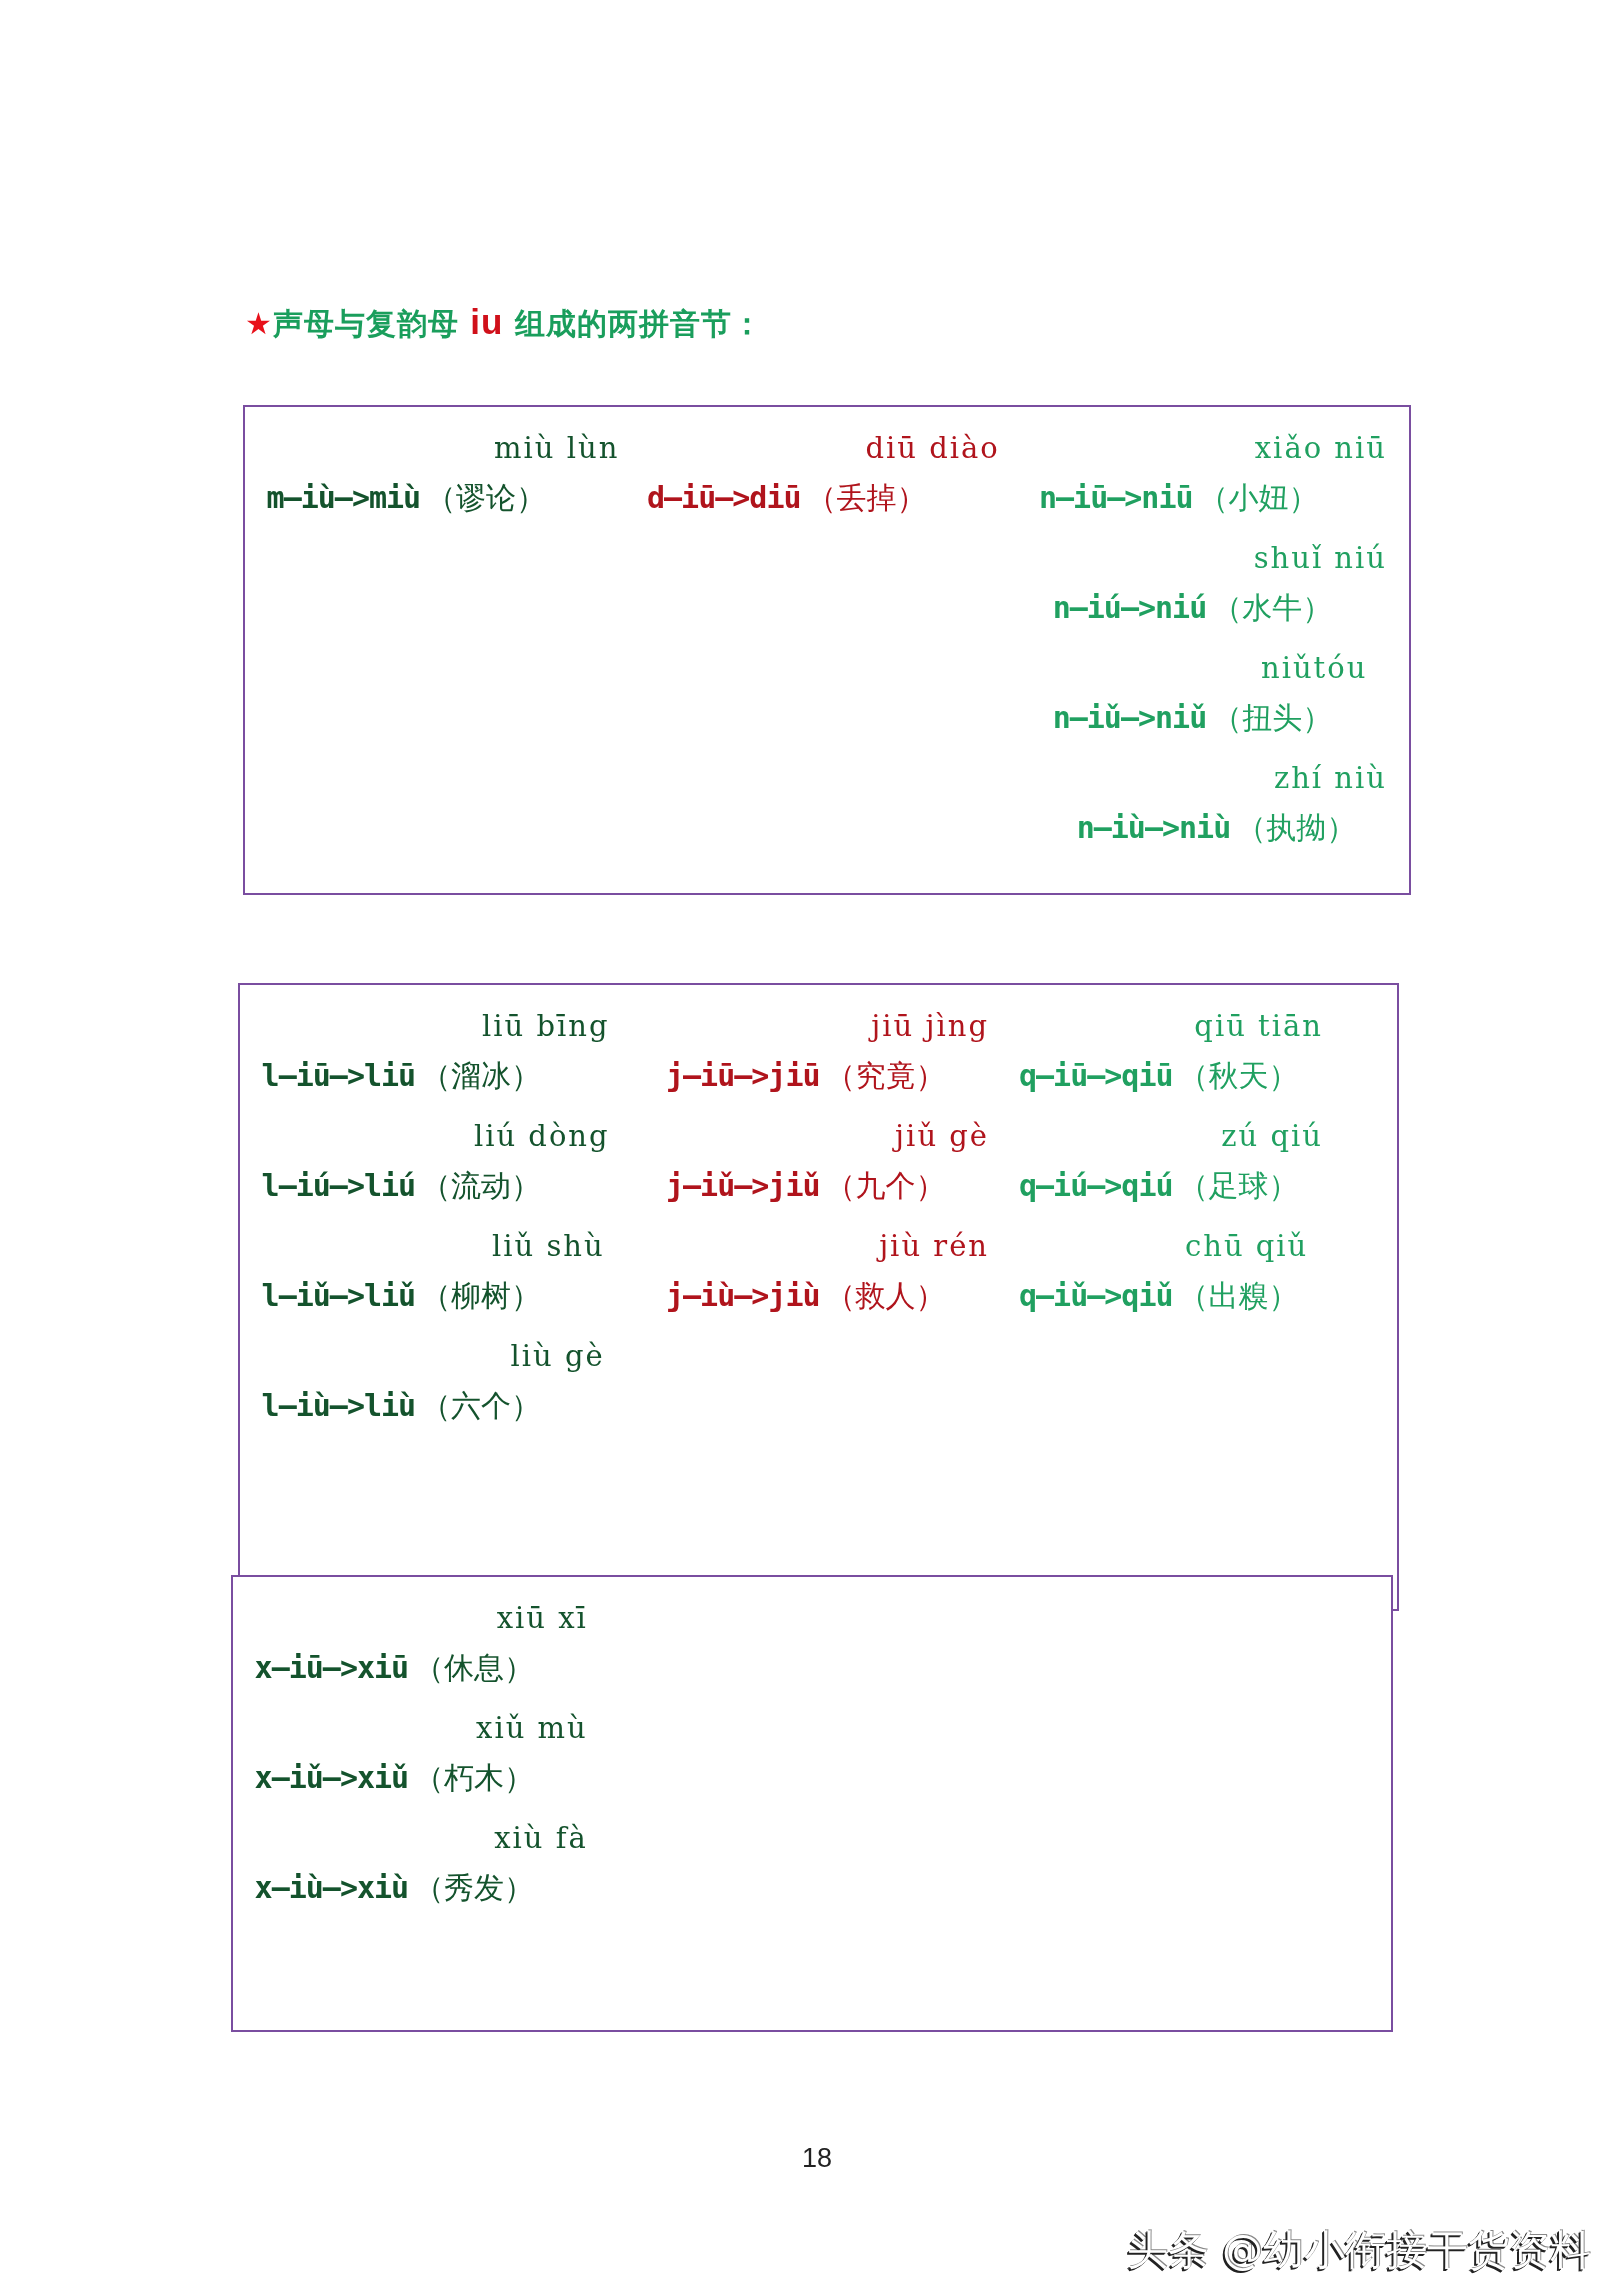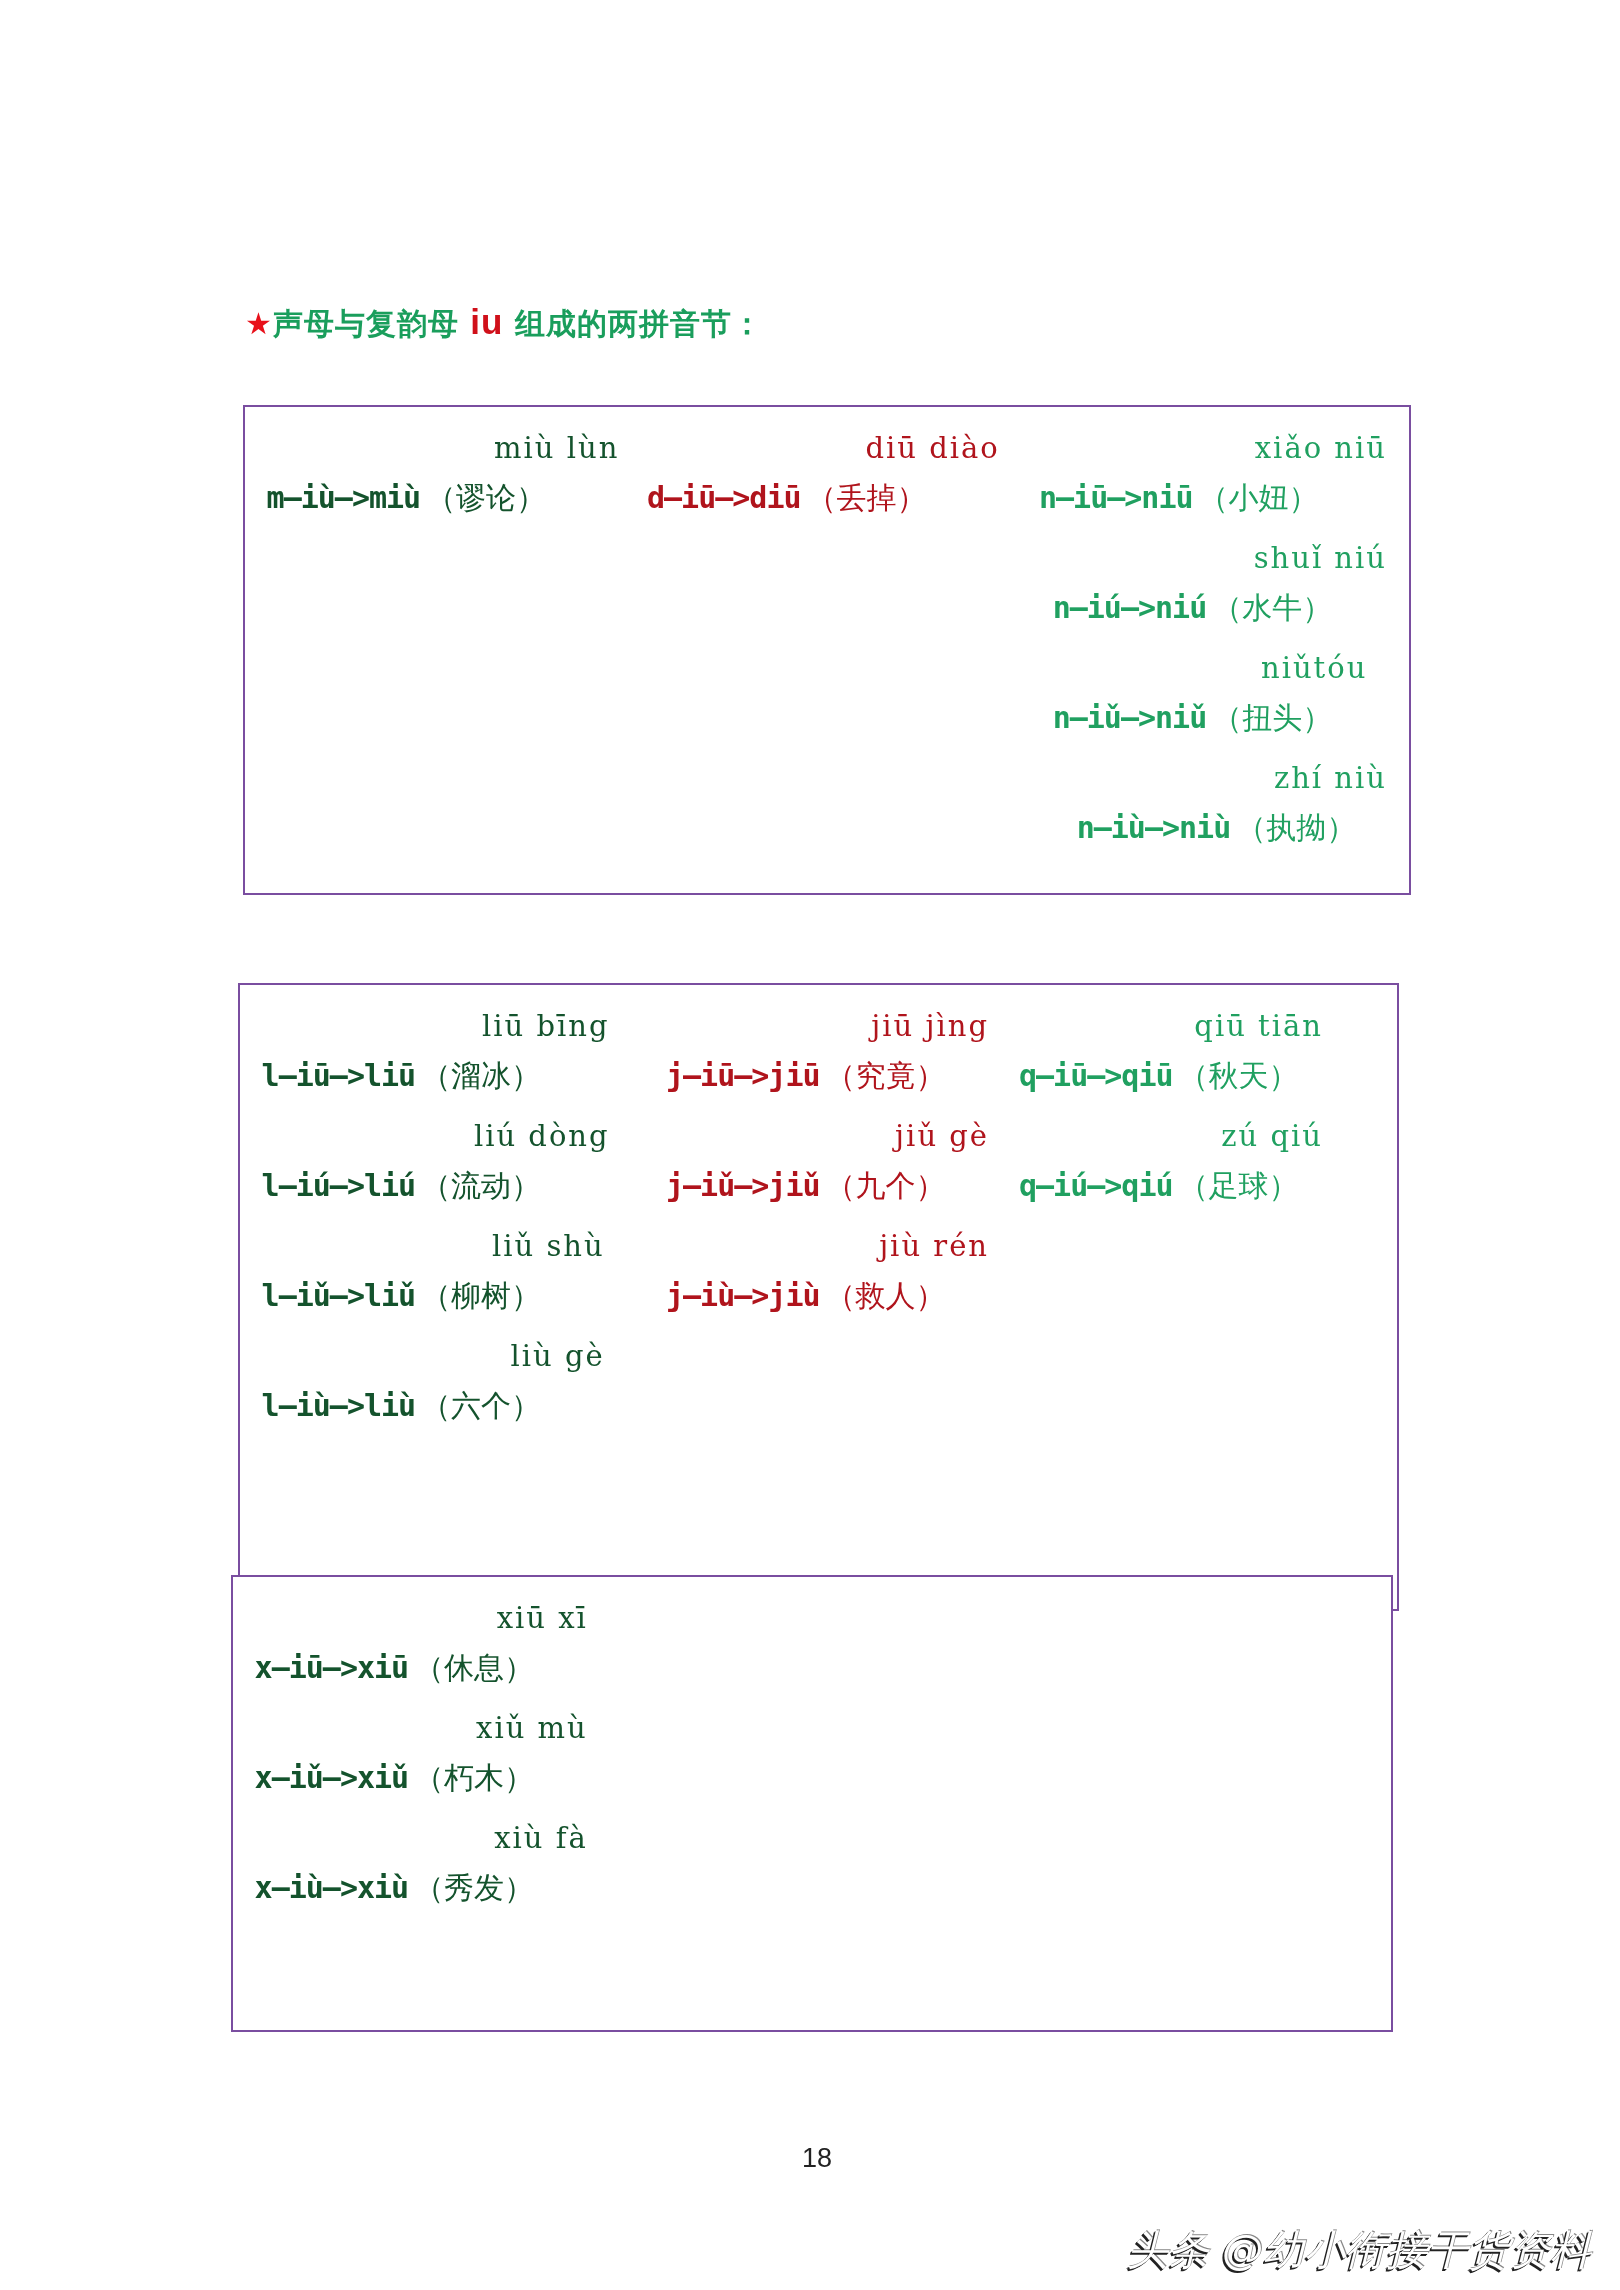--- a/index.html
+++ b/index.html
@@ -18,21 +18,21 @@
   .form { position: absolute; left: 0; top: 71px; font-size: 30px; white-space: nowrap; }
   .form .rule { font-family: "DejaVu Sans Mono", monospace; font-weight: bold; letter-spacing: -1px; }
   .form .word { font-family: "DejaVu Serif", serif; font-weight: normal; margin-left: 5.9px; }
   .blue { color: #14532d; }
   .red { color: #b0141c; }
   .green { color: #20a060; }
   .pagenum { position: absolute; left: 802px; top: 2143px; font-size: 27px; color: #222;
              font-family: "Liberation Sans", sans-serif; }
   .watermark { position: absolute; left: 1127px; top: 2223px; font-size: 41px; color: #ffffff;
                font-family: "DejaVu Sans", sans-serif; white-space: nowrap;
-               text-shadow: -2px 2px 0 #222, -1px 1px 0 #222, 1px -1px 0 #888; font-style: italic; }
+               text-shadow: -2px 2px 0 #222, -1px 1px 0 #222, 1px -1px 0 #888; }
 </style>
 </head>
 <body>
 
 <div class="title">
   <span class="star">★</span><span>声母与复韵母</span>
   <span class="hl">iu</span>
   <span>组成的两拼音节：</span>
 </div>
 
@@ -104,20 +104,24 @@
   </div>
   <div class="col green" style="left:779px; width:304px;">
     <div class="entry">
       <span class="py">qiū tiān</span>
       <span class="form"><span class="rule">q—iū—&gt;qiū</span><span class="word">（秋天）</span></span>
     </div>
     <div class="entry">
       <span class="py">zú qiú</span>
       <span class="form"><span class="rule">q—iú—&gt;qiú</span><span class="word">（足球）</span></span>
     </div>
+    <div class="entry">
+      <span class="py" style="right:14.7px;">chū qiǔ</span>
+      <span class="form"><span class="rule">q—iǔ—&gt;qiǔ</span><span class="word">（出糗）</span></span>
+    </div>
   </div>
 </div>
 
 <div class="box" style="left:231px; top:1575px; width:1162px; height:457px;">
   <div class="col blue" style="left:21.6px; width:343px;">
     <div class="entry">
       <span class="py" style="right:9.8px;">xiū xī</span>
       <span class="form"><span class="rule">x—iū—&gt;xiū</span><span class="word">（休息）</span></span>
     </div>
     <div class="entry">

